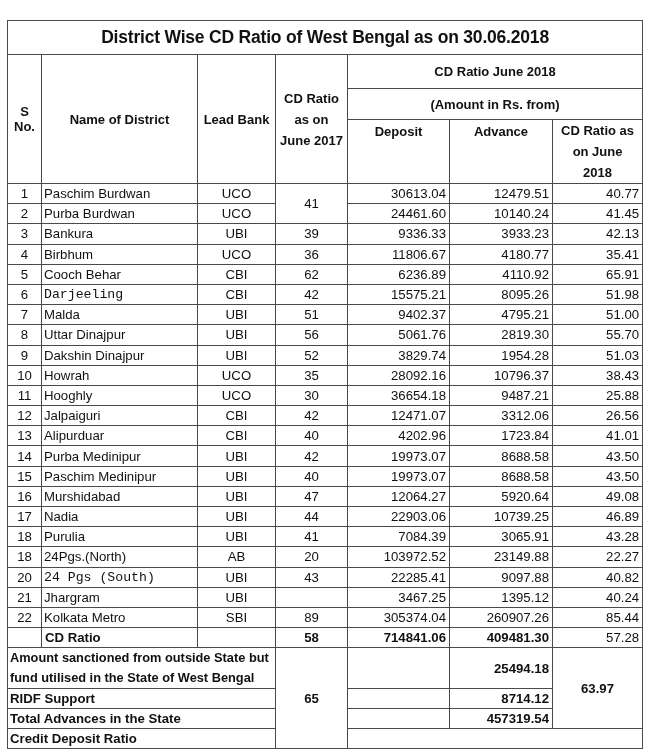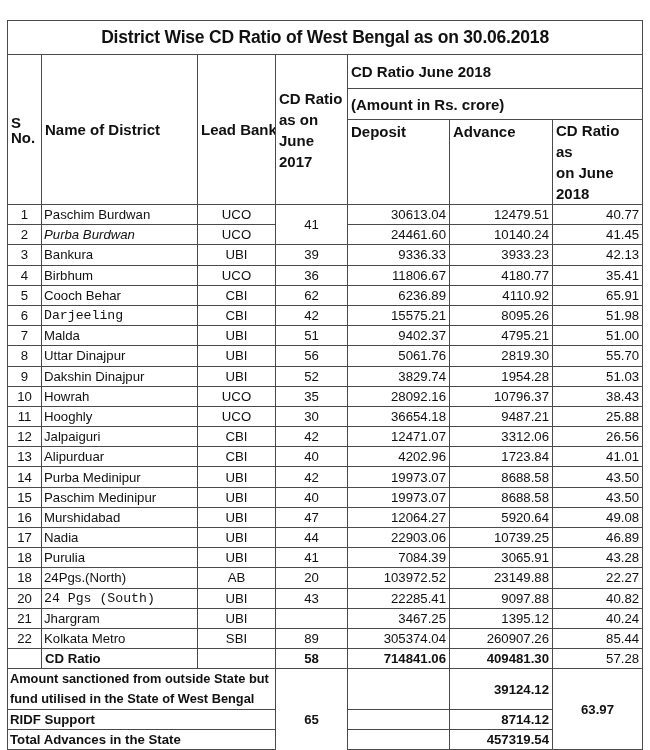--- a/index.html
+++ b/index.html
@@ -4,21 +4,21 @@
 <style>
   html, body { margin: 0; padding: 0; background: #ffffff; }
   body { width: 650px; height: 750px; position: relative; overflow: hidden;
          font-family: "Liberation Sans", sans-serif; color: #111; }
   table.cd { position: absolute; left: 7px; top: 20px; width: 635px;
              border-collapse: collapse; table-layout: fixed; font-size: 13.2px; }
   table.cd td { border: 1px solid #4a4a4a; padding: 0 3px; line-height: 15px;
                 white-space: nowrap; overflow: hidden; }
   .title { height: 33px; text-align: center; font-weight: bold; font-size: 17.5px;
            letter-spacing: -0.2px; }
-  .hd { font-weight: bold; text-align: left; font-size: 15px; }
+  .hd { font-weight: bold; text-align: center; font-size: 13px; }
   .hd-wrap { white-space: normal !important; line-height: 21px !important; }
   tr.data td { height: 19.2px; }
   .c { text-align: center; }
   .r { text-align: right; }
   .b { font-weight: bold; }
   .l { text-align: left; }
   tr.foot td { height: 19px; }
   .two-line { white-space: normal !important; line-height: 20px !important; }
 </style>
 </head>
@@ -46,21 +46,21 @@
       <td rowspan="3" class="hd">Name of District</td>
       <td rowspan="3" class="hd">Lead Bank</td>
       <td rowspan="3" class="hd hd-wrap">
         <span>CD Ratio</span><br>
         <span>as on</span><br>
         <span>June 2017</span>
       </td>
       <td colspan="3" class="hd">CD Ratio June 2018</td>
     </tr>
     <tr style="height:31px">
-      <td colspan="3" class="hd">(Amount in Rs. crore)</td>
+      <td colspan="3" class="hd">(Amount in Rs. from)</td>
     </tr>
     <tr style="height:64px">
       <td class="hd" style="vertical-align:top;padding-top:4px">Deposit</td>
       <td class="hd" style="vertical-align:top;padding-top:4px">Advance</td>
       <td class="hd hd-wrap" style="vertical-align:top;padding-top:0">
         <span>CD Ratio as</span><br>
         <span>on June</span><br>
         <span>2018</span>
       </td>
     </tr>
@@ -69,21 +69,21 @@
         <td class="c">1</td>
         <td class="l" style="padding-left: 2px;">Paschim Burdwan</td>
         <td class="c">UCO</td>
         <td class="c" rowspan="2">41</td>
         <td class="r">30613.04</td>
         <td class="r">12479.51</td>
         <td class="r">40.77</td>
       </tr>
       <tr class="data">
         <td class="c">2</td>
-        <td class="l" style="padding-left: 2px; font-style: italic;">Purba Burdwan</td>
+        <td class="l" style="padding-left: 2px;">Purba Burdwan</td>
         <td class="c">UCO</td>
         <td class="r">24461.60</td>
         <td class="r">10140.24</td>
         <td class="r">41.45</td>
       </tr>
       <tr class="data">
         <td class="c">3</td>
         <td class="l" style="padding-left: 2px;">Bankura</td>
         <td class="c">UBI</td>
         <td class="c">39</td>
@@ -268,21 +268,21 @@
       <td></td>
       <td class="c b">58</td>
       <td class="r b">714841.06</td>
       <td class="r b">409481.30</td>
       <td class="r">57.28</td>
     </tr>
     <tr style="height:40px">
       <td colspan="3" class="l b two-line" style="padding-left:2px;font-size:12.8px">Amount sanctioned from outside State but fund utilised in the State of West Bengal</td>
       <td rowspan="4" class="c b">65</td>
       <td></td>
-      <td class="r b">39124.12</td>
+      <td class="r b">25494.18</td>
       <td rowspan="3" class="c b">63.97</td>
     </tr>
     <tr class="foot">
       <td colspan="3" class="l b" style="padding-left:2px">RIDF Support</td>
       <td></td>
       <td class="r b">8714.12</td>
     </tr>
     <tr class="foot">
       <td colspan="3" class="l b" style="padding-left:2px">Total Advances in the State</td>
       <td></td>

